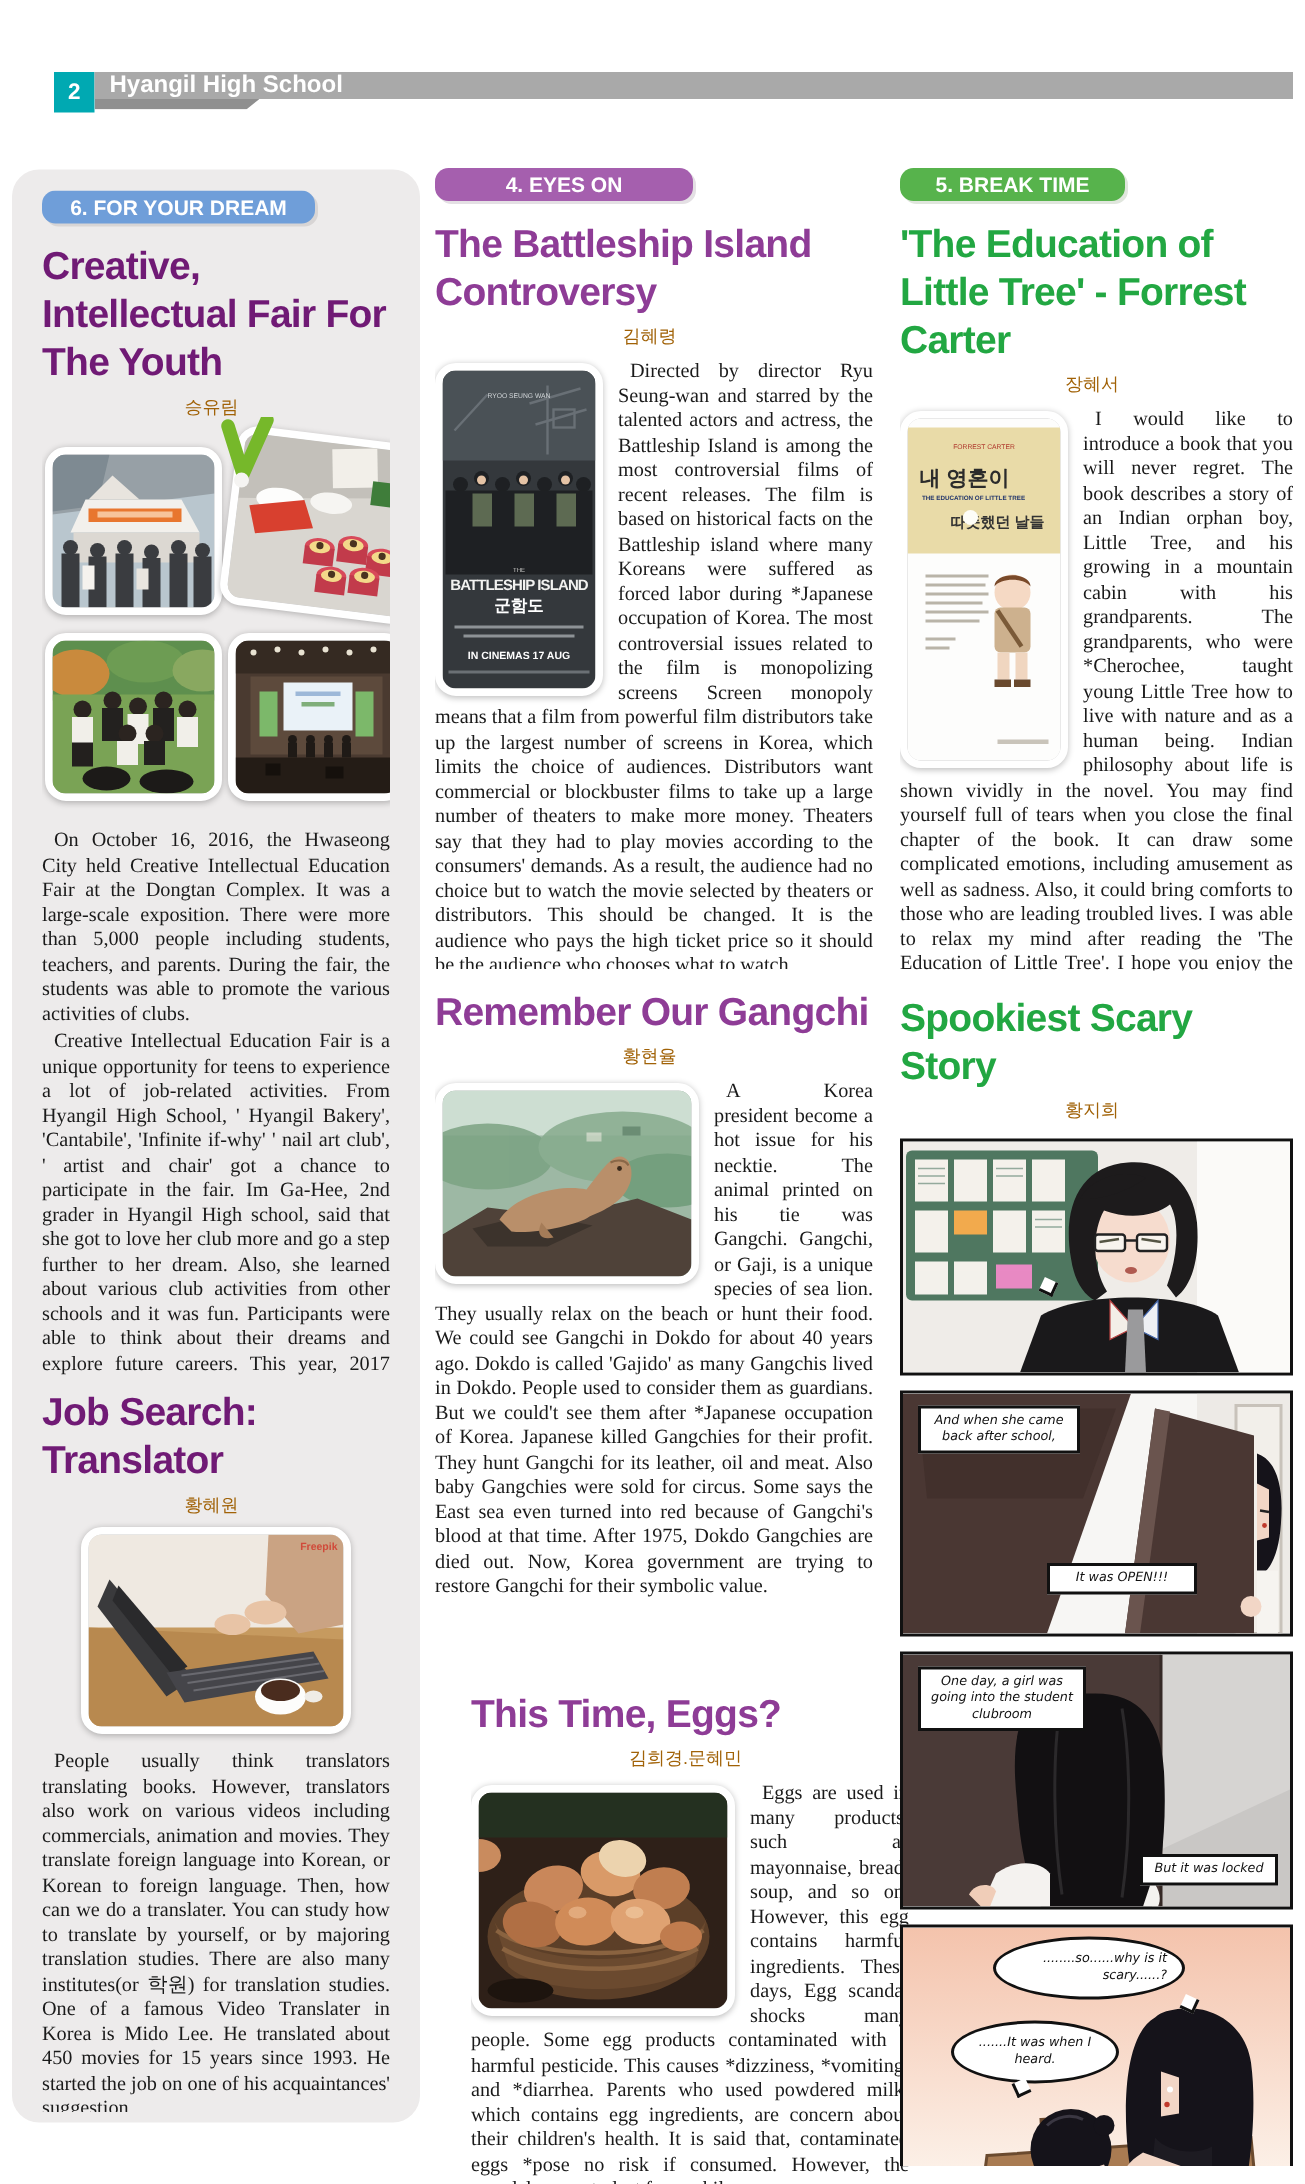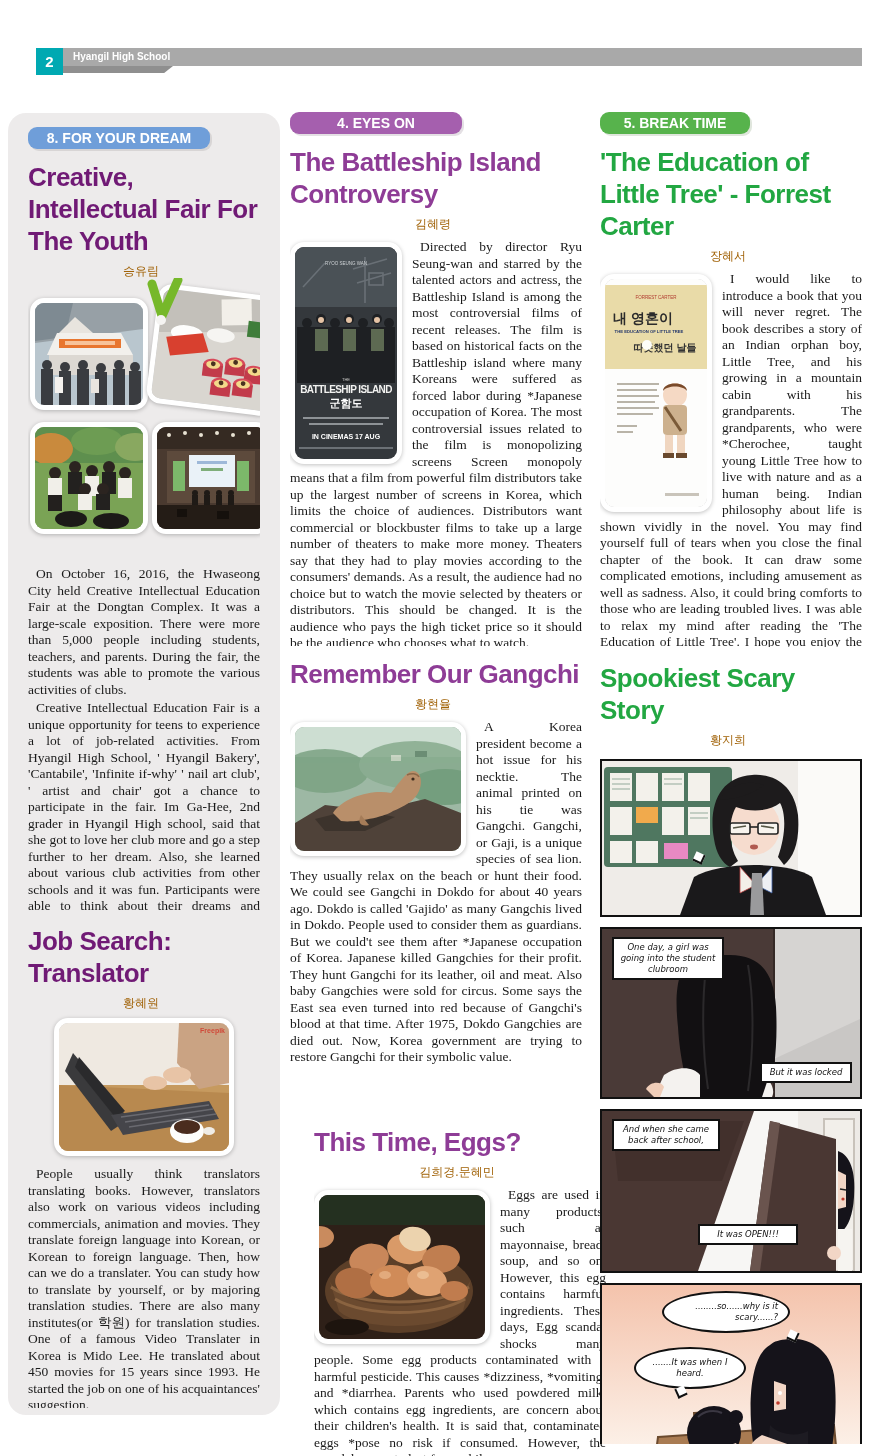--- a/index.html
+++ b/index.html
@@ -5,21 +5,21 @@
   * { margin:0; padding:0; box-sizing:border-box; }
   html,body { width:870px; height:1456px; background:#ffffff; overflow:hidden;
               font-family:"Liberation Serif", serif; color:#1a1a1a; }
   .page { position:relative; width:870px; height:1456px; background:#fff; }
 
   
   .hdr-pagenum { position:absolute; left:36px; top:48px; width:27px; height:27px;
     background:#00a9b2; color:#fff; font-family:"Liberation Sans",sans-serif; font-weight:bold;
     font-size:15px; display:flex; align-items:center; justify-content:center; }
   .hdr-bar { position:absolute; left:63px; top:48px; width:799px; height:18px; background:#a9a9a9;
-    color:#fff; font-family:"Liberation Sans",sans-serif; font-weight:bold; font-size:10px;
+    color:#fff; font-family:"Liberation Sans",sans-serif; font-weight:bold; font-size:16px;
     line-height:18px; padding-left:10px; }
   .hdr-tab { position:absolute; left:63px; top:66px; width:110px; height:7px; background:#8f8f8f;
     clip-path:polygon(0 0,100% 0,92% 100%,0 100%); }
 
   
   .left-panel { position:absolute; left:8px; top:113px; width:272px; height:1302px;
     background:#edebeb; border-radius:18px; }
   .mid-col { position:absolute; left:290px; top:112px; width:292px; height:1332px; }
   .right-col { position:absolute; left:600px; top:112px; width:262px; height:1332px; }
 
@@ -76,21 +76,21 @@
 <body>
 
 <div class="page">
 
   <div class="hdr-pagenum">2</div>
   <div class="hdr-bar">Hyangil High School</div>
   <div class="hdr-tab"></div>
 
   <div class="left-panel">
     <div class="sec" style="top:14px; left:20px; width:232px; height:790px;">
-      <span class="badge badge-blue">8. FOR YOUR DREAM</span>
+      <span class="badge badge-blue">6. FOR YOUR DREAM</span>
       <h2 class="title t-blue">Creative, Intellectual Fair For The Youth</h2>
       <div class="author">승유림</div>
 
       <div class="pgrid">
         <div class="photo ph1">
           <svg width="108" height="102" viewBox="0 0 108 102" preserveAspectRatio="none">
             <rect width="108" height="102" fill="#b9c6ce"></rect>
             <polygon points="0,0 108,0 108,26 0,40" fill="#97a0a6"></polygon>
             <polygon points="0,0 38,0 30,34 0,38" fill="#7e8a92"></polygon>
             <polygon points="22,30 86,30 98,52 12,52" fill="#f2f0ec"></polygon>
@@ -210,21 +210,21 @@
               <circle cx="74" cy="66" r="3"></circle>
                 <rect x="71" y="68" width="6" height="10"></rect>
             </g>
             <rect y="78" width="108" height="24" fill="#241c16"></rect>
             <rect x="20" y="82" width="10" height="8" fill="#15100c"></rect>
             <rect x="60" y="84" width="12" height="8" fill="#15100c"></rect>
           </svg>
         </div>
       </div>
 
-      <p class="body" style="margin-top:26px;">On October 16, 2016, the Hwaseong City held Creative Intellectual Education Fair at the Dongtan Complex. It was a large-scale exposition. There were more than 5,000 people including students, teachers, and parents. During the fair, the students was able to promote the various activities of clubs.</p>
+      <p class="body" style="margin-top:12px;">On October 16, 2016, the Hwaseong City held Creative Intellectual Education Fair at the Dongtan Complex. It was a large-scale exposition. There were more than 5,000 people including students, teachers, and parents. During the fair, the students was able to promote the various activities of clubs.</p>
       <p class="body">Creative Intellectual Education Fair is a unique opportunity for teens to experience a lot of job-related activities. From Hyangil High School, ' Hyangil Bakery', 'Cantabile', 'Infinite if-why' ' nail art club', ' artist and chair' got a chance to participate in the fair. Im Ga-Hee, 2nd grader in Hyangil High school, said that she got to love her club more and go a step further to her dream. Also, she learned about various club activities from other schools and it was fun. Participants were able to think about their dreams and explore future careers. This year, 2017 Creative Intellectual Education Fair will be held on October 15th. I hope that many more students enjoy the event.</p>
     </div>
 
     <div class="sec" style="top:800px; left:20px; width:232px; height:495px;">
       <h2 class="title t-blue">Job Search: Translator</h2>
       <div class="author">황혜원</div>
       <div class="photo" style="width:180px; height:138px; margin:4px auto 10px auto; position:relative;">
         <svg width="170" height="128" viewBox="0 0 170 128" preserveAspectRatio="none">
           <rect width="170" height="128" fill="#efe9e1"></rect>
           <rect y="62" width="170" height="66" fill="#c69a5f"></rect>
@@ -461,57 +461,57 @@
           <rect x="128" y="62" width="20" height="11" rx="2" fill="#f8f4ee" stroke="#222" stroke-width="1.6"></rect>
           <rect x="156" y="62" width="20" height="11" rx="2" fill="#f8f4ee" stroke="#222" stroke-width="1.6"></rect>
           <line x1="148" y1="66" x2="156" y2="66" stroke="#222" stroke-width="1.6"></line>
           <line x1="131" y1="67" x2="144" y2="65" stroke="#554" stroke-width="1.6"></line>
           <line x1="159" y1="65" x2="172" y2="67" stroke="#554" stroke-width="1.6"></line>
           <ellipse cx="152" cy="86" rx="4" ry="2.4" fill="#b05a50"></ellipse>
         </svg>
         <div class="tail" style="left:92px; top:92px;"></div>
       </div>
 
-      <div class="panel" style="height:172px;">
-        <svg width="258" height="168" viewBox="0 0 258 168" preserveAspectRatio="none">
-          <rect width="258" height="168" fill="#4a3a37"></rect>
-          <rect x="172" width="86" height="168" fill="#c9c7c5"></rect>
-          <polygon points="172,0 258,0 258,90 172,130" fill="#d6d4d2"></polygon>
-          <line x1="172" y1="0" x2="172" y2="168" stroke="#352926" stroke-width="2"></line>
-          <path d="M92,30 C76,36 72,62 76,98 C78,130 84,156 92,168 L166,168 C172,146 176,116 174,78 C172,44 158,26 128,26 C114,26 100,27 92,30 Z" fill="#121012"></path>
-          <path d="M104,40 C100,70 100,120 106,160" stroke="#2b292b" stroke-width="2" fill="none"></path>
-          <path d="M146,36 C152,70 152,120 146,162" stroke="#2b292b" stroke-width="2" fill="none"></path>
-          <path d="M52,168 L62,146 C76,136 92,138 98,146 L98,168 Z" fill="#f4f2ef"></path>
-          <path d="M98,168 L160,168 L166,150 C172,158 172,164 170,168 Z" fill="#f4f2ef"></path>
-          <path d="M52,168 L44,160 C48,152 60,152 62,158 L58,168 Z" fill="#f0cdb8"></path>
-        </svg>
-        <div class="cap" style="left:10px; top:8px; width:112px;">One day, a girl was going into the student clubroom</div>
-        <div class="cap" style="right:8px; bottom:14px; width:92px;">But it was locked</div>
-      </div>
-
       <div class="panel" style="height:164px;">
         <svg width="258" height="160" viewBox="0 0 258 160" preserveAspectRatio="none">
           <rect width="258" height="160" fill="#f7f6f4"></rect>
           <polygon points="0,0 152,0 96,160 0,160" fill="#4a3733"></polygon>
           <polygon points="10,10 142,10 120,70 16,70" fill="#42302c"></polygon>
           <rect x="196" y="0" width="62" height="160" fill="#edeae6"></rect>
           <rect x="222" y="8" width="30" height="152" fill="#f2efea" stroke="#c8c2ba" stroke-width="2"></rect>
           <polygon points="168,10 234,28 234,160 148,160" fill="#4a3733"></polygon>
           <polygon points="168,10 178,12 158,160 148,160" fill="#6a544e"></polygon>
           <g>
             <path d="M236,40 C248,44 254,60 252,86 C251,104 246,116 240,120 L236,120 Z" fill="#15131a"></path>
             <polygon points="236,60 244,64 244,96 236,98" fill="#f2d6c6"></polygon>
             <line x1="238" y1="78" x2="244" y2="79" stroke="#222" stroke-width="1.6"></line>
             <circle cx="241" cy="88" r="1.6" fill="#c0392b"></circle>
             <rect x="236" y="118" width="14" height="42" fill="#f6f4f0"></rect>
             <circle cx="232" cy="142" r="7" fill="#f2d6c6"></circle>
           </g>
         </svg>
         <div class="cap" style="left:10px; top:8px; width:108px;">And when she came back after school,</div>
         <div class="cap" style="left:96px; bottom:26px; width:100px;">It was OPEN!!!</div>
+      </div>
+
+      <div class="panel" style="height:172px;">
+        <svg width="258" height="168" viewBox="0 0 258 168" preserveAspectRatio="none">
+          <rect width="258" height="168" fill="#4a3a37"></rect>
+          <rect x="172" width="86" height="168" fill="#c9c7c5"></rect>
+          <polygon points="172,0 258,0 258,90 172,130" fill="#d6d4d2"></polygon>
+          <line x1="172" y1="0" x2="172" y2="168" stroke="#352926" stroke-width="2"></line>
+          <path d="M92,30 C76,36 72,62 76,98 C78,130 84,156 92,168 L166,168 C172,146 176,116 174,78 C172,44 158,26 128,26 C114,26 100,27 92,30 Z" fill="#121012"></path>
+          <path d="M104,40 C100,70 100,120 106,160" stroke="#2b292b" stroke-width="2" fill="none"></path>
+          <path d="M146,36 C152,70 152,120 146,162" stroke="#2b292b" stroke-width="2" fill="none"></path>
+          <path d="M52,168 L62,146 C76,136 92,138 98,146 L98,168 Z" fill="#f4f2ef"></path>
+          <path d="M98,168 L160,168 L166,150 C172,158 172,164 170,168 Z" fill="#f4f2ef"></path>
+          <path d="M52,168 L44,160 C48,152 60,152 62,158 L58,168 Z" fill="#f0cdb8"></path>
+        </svg>
+        <div class="cap" style="left:10px; top:8px; width:112px;">One day, a girl was going into the student clubroom</div>
+        <div class="cap" style="right:8px; bottom:14px; width:92px;">But it was locked</div>
       </div>
 
       <div class="panel" style="height:186px;">
         <svg width="258" height="182" viewBox="0 0 258 182" preserveAspectRatio="none">
           <defs>
             <linearGradient id="pk" x1="0" y1="0" x2="0" y2="1">
               <stop offset="0" stop-color="#f4c3ac"></stop>
                 <stop offset="1" stop-color="#fdf6ef"></stop>
             </linearGradient>
           </defs>

